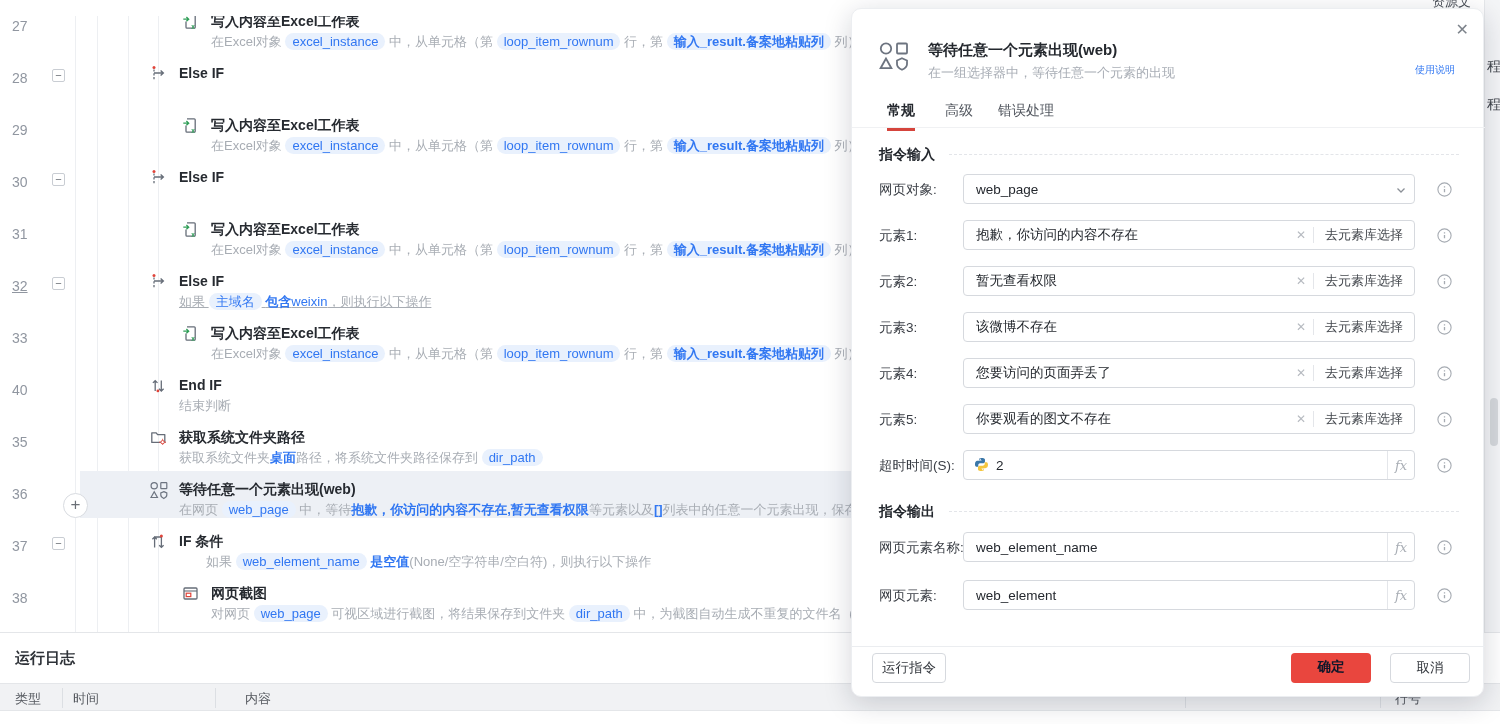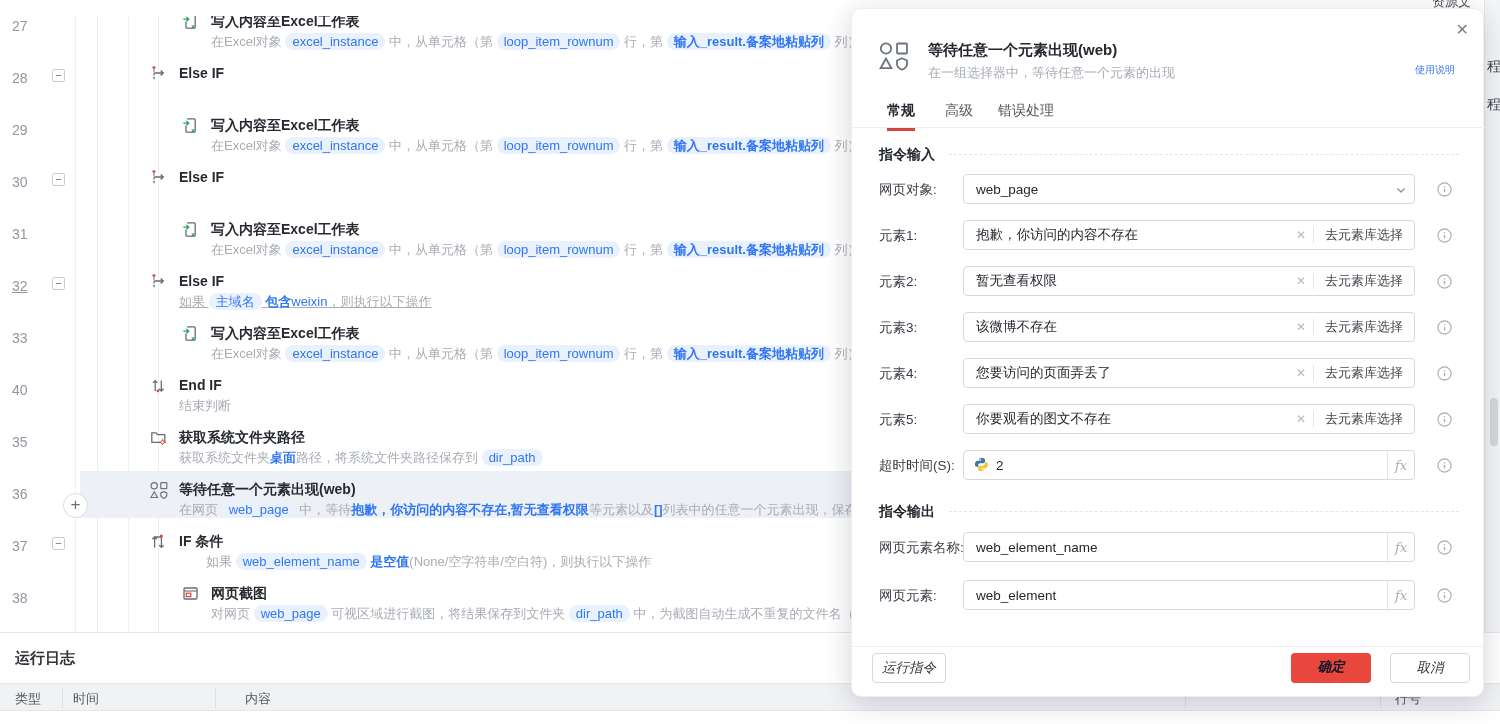--- a/index.html
+++ b/index.html
@@ -65,21 +65,21 @@
   .f-div { width:1px; height:16px; background:#e4e6ea; }
   .f-action { padding:0 11px; font-size:13px; color:#43474d; cursor:pointer; white-space:nowrap; }
   .f-chevron { width:26px; text-align:center; cursor:pointer; padding-top:3px; }
   .f-fx { width:27px; align-self:stretch; border-left:1px solid #e4e6ea; display:flex; align-items:center;
     justify-content:center; font-family:"DejaVu Serif",serif; font-style:italic; font-size:13px;
     color:#a9aeb5; cursor:pointer; }
   .f-py { padding-left:10px; padding-top:2px; }
   .f-info { position:absolute; left:585px; cursor:pointer; }
   #dlg-footer { position:absolute; left:0; top:637px; width:633px; height:52px; border-top:1px solid #ebedf0; }
   .btn { position:absolute; top:6px; height:30px; border-radius:4px; font-size:13.5px; text-align:center;
-    line-height:28px; cursor:pointer;font-style:italic; }
+    line-height:28px; cursor:pointer; }
   .btn-outline { background:#fff; border:1px solid #d6d9de; color:#33373d; }
   .btn-red { border:none; color:#0f172a; font-weight:700; }
 </style>
 </head>
 <body>
 
 <div id="stage">
 
   <div id="steps">
       <div class="guide" style="left: 75px;"></div>

